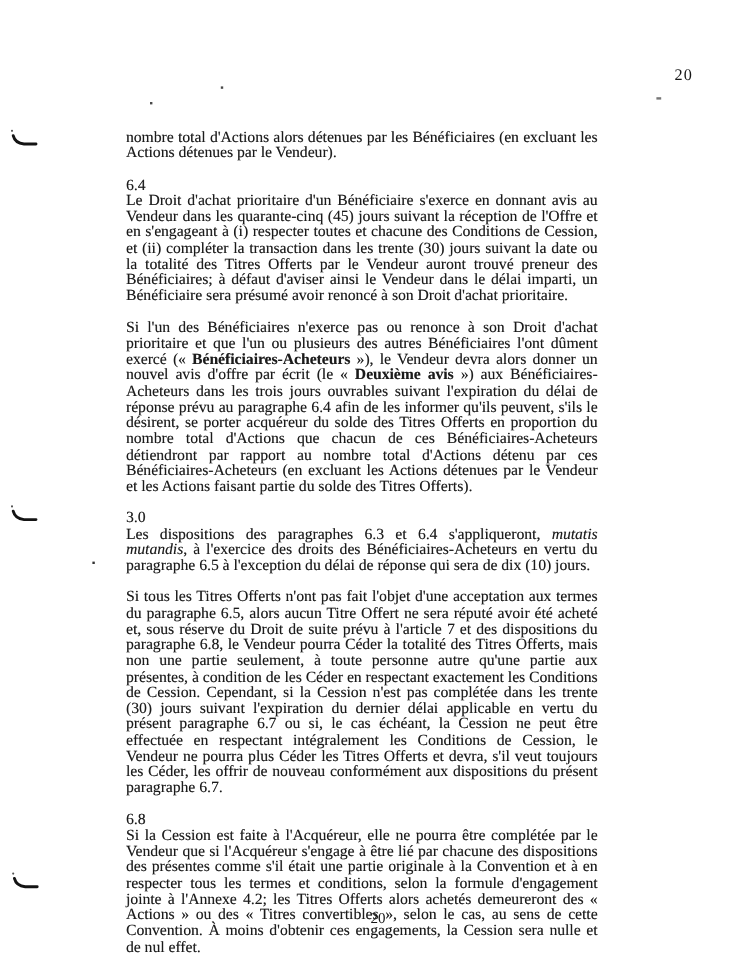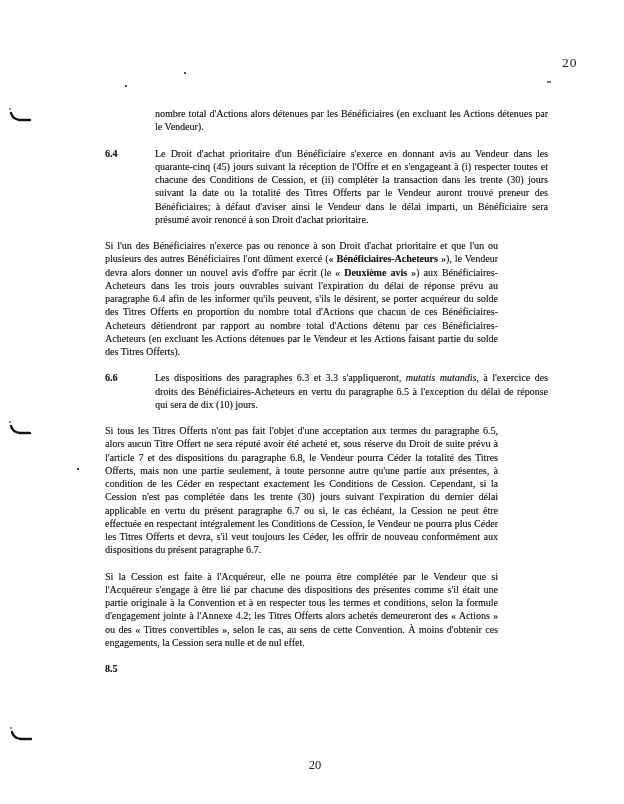--- a/index.html
+++ b/index.html
@@ -32,27 +32,28 @@
   }
   .content {
     position: absolute;
     left: 105px;
     top: 83px;
     width: 445px;
   }
   .para {
     display: flex;
     margin-bottom: 13px;
-    font-size: 10px;
+    font-size: 13px;
     line-height: 13.25px;
+    flex-direction: column;
   }
   .num {
     flex: none;
     width: 50px;
-    font-weight: 700;
+    font-weight: 400;
     text-shadow: 0.2px 0 0 rgba(25,25,25,0.55);
   }
   .txt {
     width: 393px;
     text-align: justify;
     text-shadow: 0.2px 0 0 rgba(25,25,25,0.5);
   }
   .txt .bold { font-weight: bold; }
   .txt .italic { font-style: italic; }
   .squiggle { position: absolute; }
@@ -78,27 +79,28 @@
         <div class="txt"><span>nombre total d'Actions alors détenues par les Bénéficiaires (en excluant les Actions détenues par le Vendeur).</span></div>
       </div>
       <div class="para">
         <div class="num">6.4</div>
         <div class="txt"><span>Le Droit d'achat prioritaire d'un Bénéficiaire s'exerce en donnant avis au Vendeur dans les quarante-cinq (45) jours suivant la réception de l'Offre et en s'engageant à (i) respecter toutes et chacune des Conditions de Cession, et (ii) compléter la transaction dans les trente (30) jours suivant la date ou la totalité des Titres Offerts par le Vendeur auront trouvé preneur des Bénéficiaires; à défaut d'aviser ainsi le Vendeur dans le délai imparti, un Bénéficiaire sera présumé avoir renoncé à son Droit d'achat prioritaire.</span></div>
       </div>
       <div class="para">
         <div class="txt"><span>Si l'un des Bénéficiaires n'exerce pas ou renonce à son Droit d'achat prioritaire et que l'un ou plusieurs des autres Bénéficiaires l'ont dûment exercé (« </span><span class="bold">Bénéficiaires-Acheteurs</span><span> »), le Vendeur devra alors donner un nouvel avis d'offre par écrit (le « </span><span class="bold">Deuxième avis</span><span> ») aux Bénéficiaires-Acheteurs dans les trois jours ouvrables suivant l'expiration du délai de réponse prévu au paragraphe 6.4 afin de les informer qu'ils peuvent, s'ils le désirent, se porter acquéreur du solde des Titres Offerts en proportion du nombre total d'Actions que chacun de ces Bénéficiaires-Acheteurs détiendront par rapport au nombre total d'Actions détenu par ces Bénéficiaires-Acheteurs (en excluant les Actions détenues par le Vendeur et les Actions faisant partie du solde des Titres Offerts).</span></div>
       </div>
       <div class="para">
-        <div class="num">6.6</div>
-        <div class="txt"><span>Les dispositions des paragraphes 6.3 et 3.3 s'appliqueront, </span><span class="italic">mutatis mutandis</span><span>, à l'exercice des droits des Bénéficiaires-Acheteurs en vertu du paragraphe 6.5 à l'exception du délai de réponse qui sera de dix (10) jours.</span></div>
+        <div class="num">3.0</div>
+        <div class="txt"><span>Les dispositions des paragraphes 6.3 et 6.4 s'appliqueront, </span><span class="italic">mutatis mutandis</span><span>, à l'exercice des droits des Bénéficiaires-Acheteurs en vertu du paragraphe 6.5 à l'exception du délai de réponse qui sera de dix (10) jours.</span></div>
       </div>
       <div class="para">
         <div class="txt"><span>Si tous les Titres Offerts n'ont pas fait l'objet d'une acceptation aux termes du paragraphe 6.5, alors aucun Titre Offert ne sera réputé avoir été acheté et, sous réserve du Droit de suite prévu à l'article 7 et des dispositions du paragraphe 6.8, le Vendeur pourra Céder la totalité des Titres Offerts, mais non une partie seulement, à toute personne autre qu'une partie aux présentes, à condition de les Céder en respectant exactement les Conditions de Cession. Cependant, si la Cession n'est pas complétée dans les trente (30) jours suivant l'expiration du dernier délai applicable en vertu du présent paragraphe 6.7 ou si, le cas échéant, la Cession ne peut être effectuée en respectant intégralement les Conditions de Cession, le Vendeur ne pourra plus Céder les Titres Offerts et devra, s'il veut toujours les Céder, les offrir de nouveau conformément aux dispositions du présent paragraphe 6.7.</span></div>
       </div>
       <div class="para">
+        <div class="num">6.8</div>
         <div class="txt"><span>Si la Cession est faite à l'Acquéreur, elle ne pourra être complétée par le Vendeur que si l'Acquéreur s'engage à être lié par chacune des dispositions des présentes comme s'il était une partie originale à la Convention et à en respecter tous les termes et conditions, selon la formule d'engagement jointe à l'Annexe 4.2; les Titres Offerts alors achetés demeureront des « Actions » ou des « Titres convertibles », selon le cas, au sens de cette Convention. À moins d'obtenir ces engagements, la Cession sera nulle et de nul effet.</span></div>
       </div>
       <div class="para">
         <div class="num">8.5</div>
       </div>
     </main>
 
   <div class="pn-bottom">20</div>
 
   <svg class="squiggle" style="left:6px; top:82px;" width="28" height="20" viewBox="0 0 28 20">

